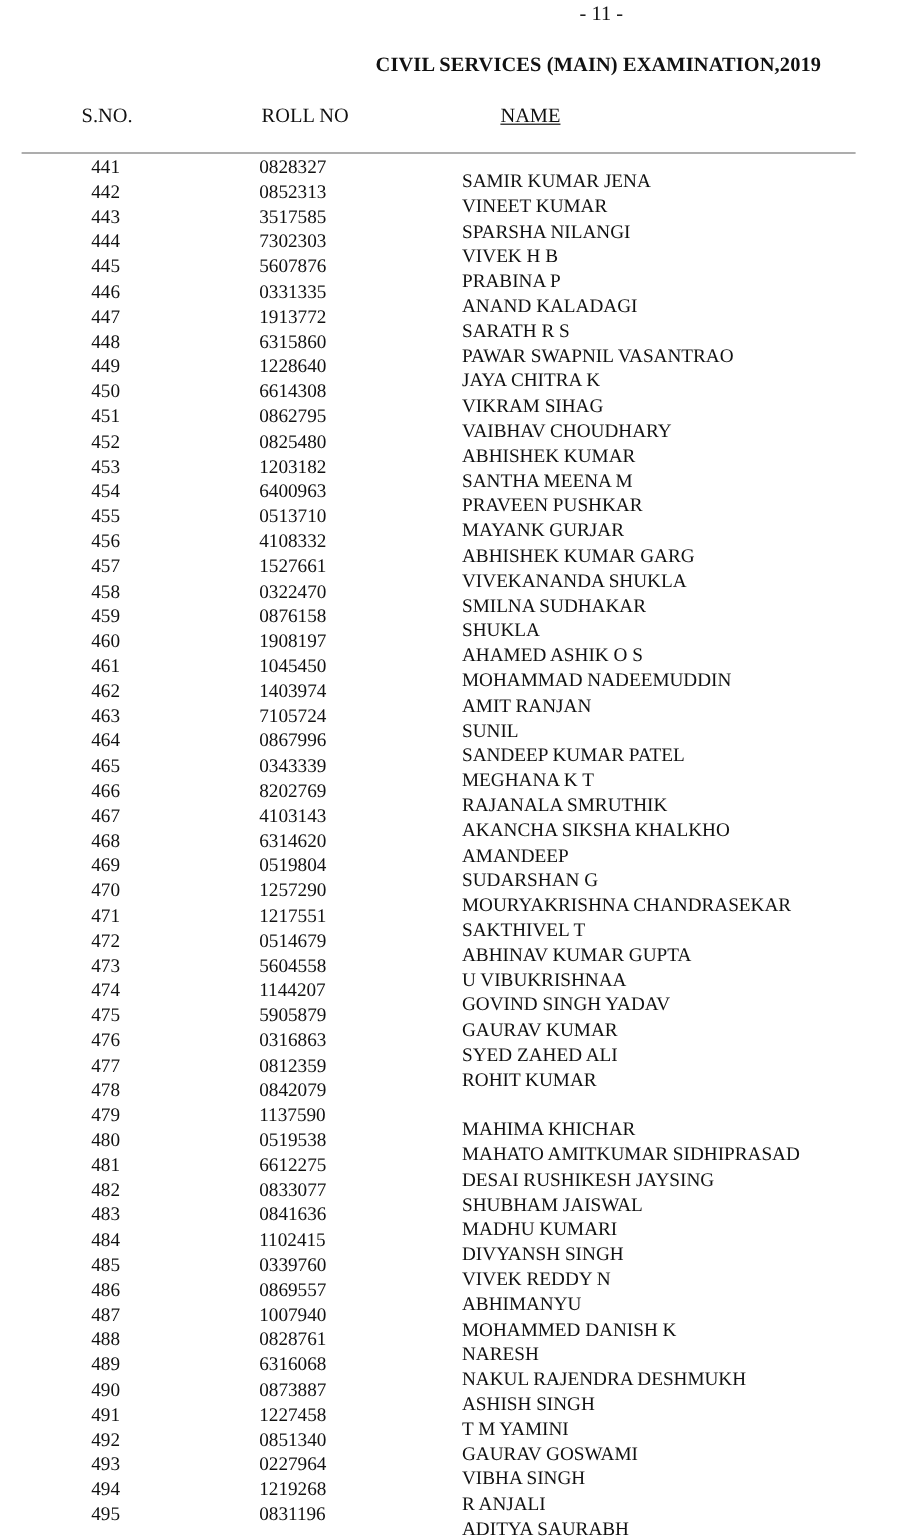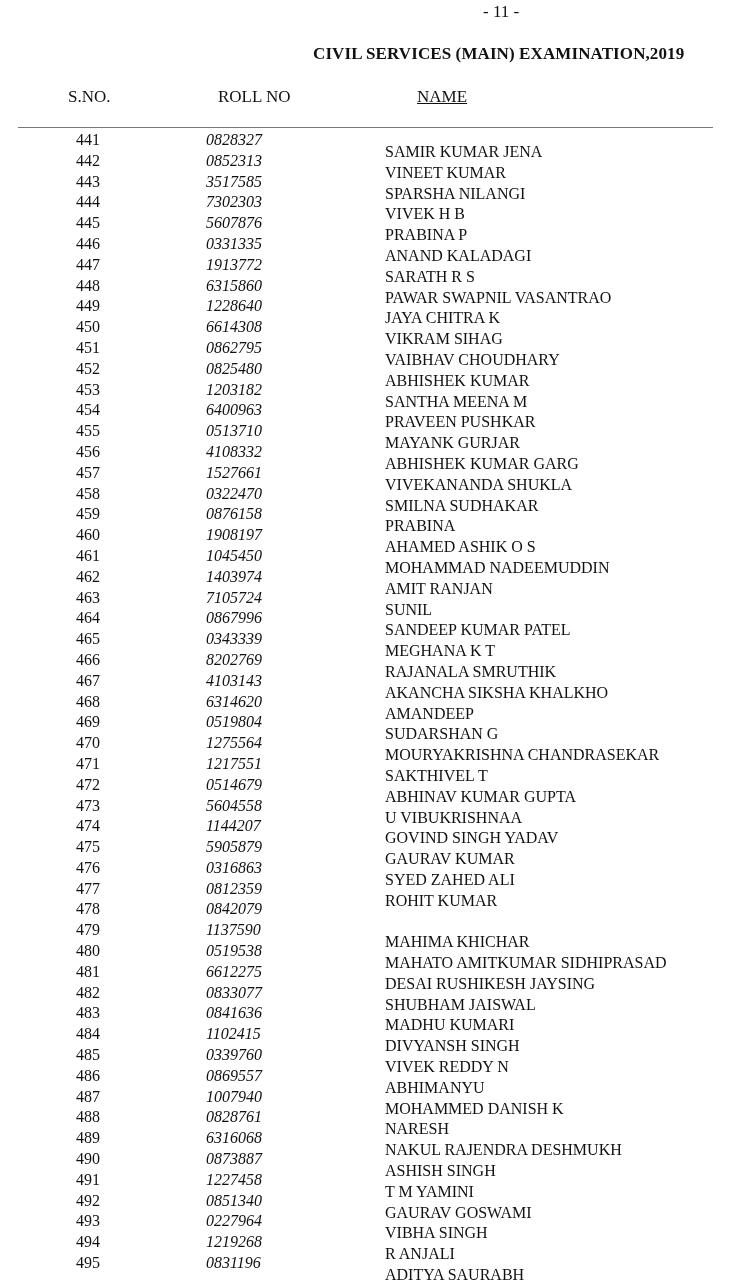--- a/index.html
+++ b/index.html
@@ -68,21 +68,21 @@
       height: 20.8px;
       font-size: 16px;
       line-height: 20.8px;
     }
     .row span {
       position: absolute;
       top: 0;
       white-space: nowrap;
     }
     .c-sno { left: 76px; }
-    .c-roll { left: 206px; font-style: italic; }
+    .c-roll { left: 216px; }
     .c-name { left: 385px; margin-top: 12px; }
   </style>
 </head>
 <body>
 
 <div class="page-number">- 11 -</div>
 <div class="exam-title">CIVIL SERVICES (MAIN) EXAMINATION,2019</div>
 
 <div class="header-row">
   <span class="h-sno">S.NO.</span>
@@ -179,21 +179,21 @@
       <span class="c-name">VIVEKANANDA SHUKLA</span>
     </div>
     <div class="row">
       <span class="c-sno">458</span>
       <span class="c-roll">0322470</span>
       <span class="c-name">SMILNA SUDHAKAR</span>
     </div>
     <div class="row">
       <span class="c-sno">459</span>
       <span class="c-roll">0876158</span>
-      <span class="c-name">PRABINA</span>
+      <span class="c-name">SHUKLA</span>
     </div>
     <div class="row">
       <span class="c-sno">460</span>
       <span class="c-roll">1908197</span>
       <span class="c-name">AHAMED ASHIK O S</span>
     </div>
     <div class="row">
       <span class="c-sno">461</span>
       <span class="c-roll">1045450</span>
       <span class="c-name">MOHAMMAD NADEEMUDDIN</span>
@@ -233,21 +233,21 @@
       <span class="c-roll">6314620</span>
       <span class="c-name">AMANDEEP</span>
     </div>
     <div class="row">
       <span class="c-sno">469</span>
       <span class="c-roll">0519804</span>
       <span class="c-name">SUDARSHAN G</span>
     </div>
     <div class="row">
       <span class="c-sno">470</span>
-      <span class="c-roll">1275564</span>
+      <span class="c-roll">1257290</span>
       <span class="c-name">MOURYAKRISHNA CHANDRASEKAR</span>
     </div>
     <div class="row">
       <span class="c-sno">471</span>
       <span class="c-roll">1217551</span>
       <span class="c-name">SAKTHIVEL T</span>
     </div>
     <div class="row">
       <span class="c-sno">472</span>
       <span class="c-roll">0514679</span>

